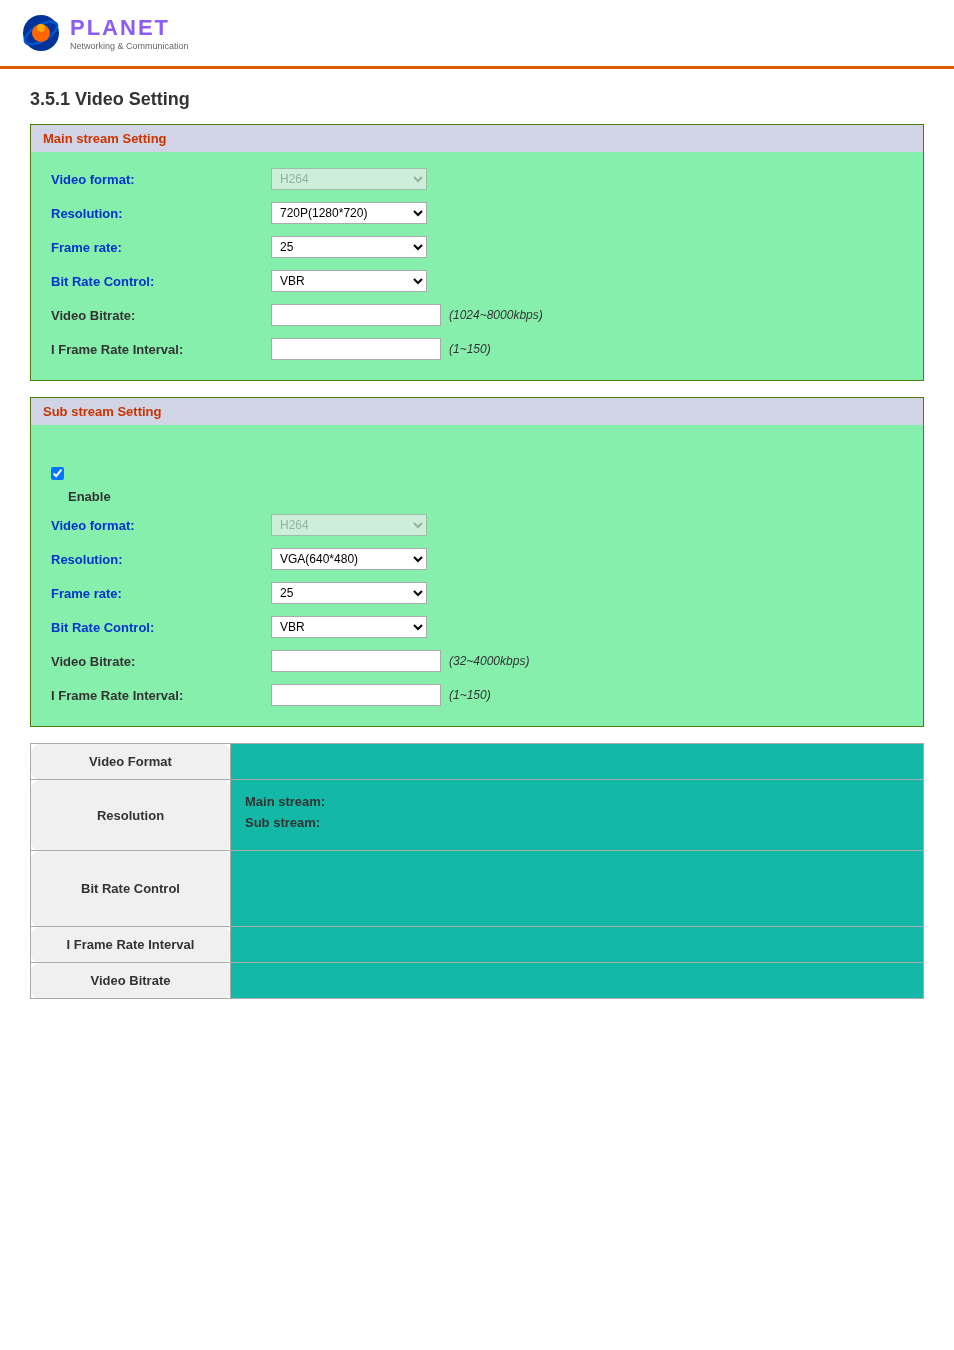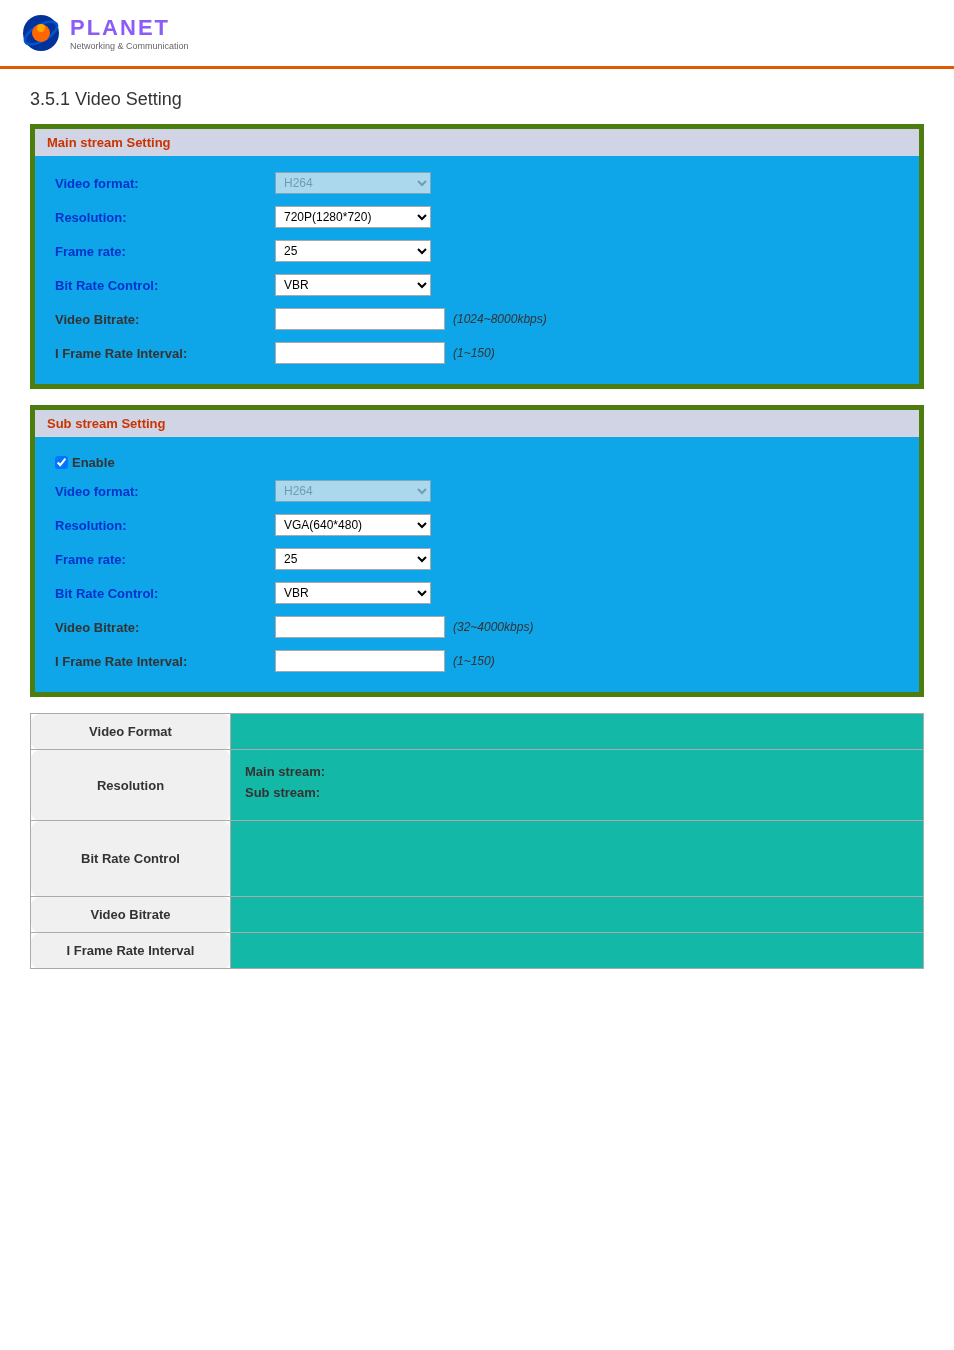--- a/index.html
+++ b/index.html
@@ -43,29 +43,29 @@
       color: #666;
     }
 
     
     .main-content {
       padding: 20px 30px;
     }
 
     .page-title {
       font-size: 18px;
-      font-weight: normal;
+      font-weight: bold;
       color: #333;
       margin-bottom: 14px;
     }
 
     
     .section-box {
-      border: 5px solid #4d7c0f;
-      background: #0ea5e9;
+      border: 1px solid #4d7c0f;
+      background: #86efac;
       margin-bottom: 16px;
     }
 
     .section-header {
       background: #d0d4e4;
       padding: 6px 12px;
       font-weight: bold;
       font-size: 13px;
     }
     .section-header.main-stream {
@@ -134,20 +134,21 @@
     .enable-row {
       display: flex;
       align-items: center;
       padding: 8px 0 4px 0;
       gap: 4px;
     }
 
     .enable-label {
       font-weight: bold;
       color: #333;
+      margin-top: 46px;
     }
 
     
     .info-table {
       border-collapse: collapse;
       width: 100%;
       border: 1px solid #aaa;
       margin-top: 8px;
     }
 
@@ -347,23 +348,23 @@
         <td class="row-content">
           <span class="stream-label">Main stream:</span>
           <span class="stream-label">Sub stream:</span>
         </td>
       </tr>
       <tr class="bitrate-row">
         <td class="row-label">Bit Rate Control</td>
         <td class="row-content"></td>
       </tr>
       <tr>
+        <td class="row-label">I Frame Rate Interval</td>
+        <td class="row-content"></td>
+      </tr>
+      <tr>
         <td class="row-label">Video Bitrate</td>
         <td class="row-content"></td>
       </tr>
-      <tr>
-        <td class="row-label">I Frame Rate Interval</td>
-        <td class="row-content"></td>
-      </tr>
     </tbody>
   </table>
 
 </div>
 
 </body></html>

